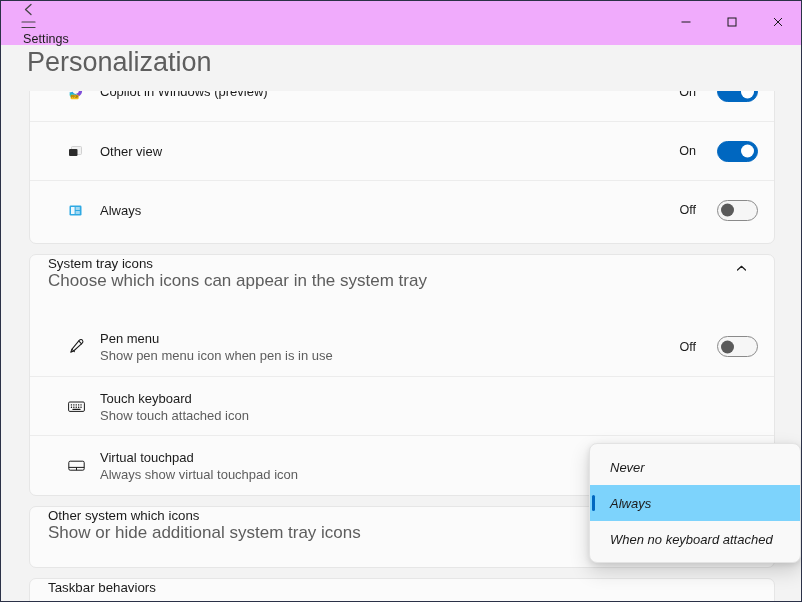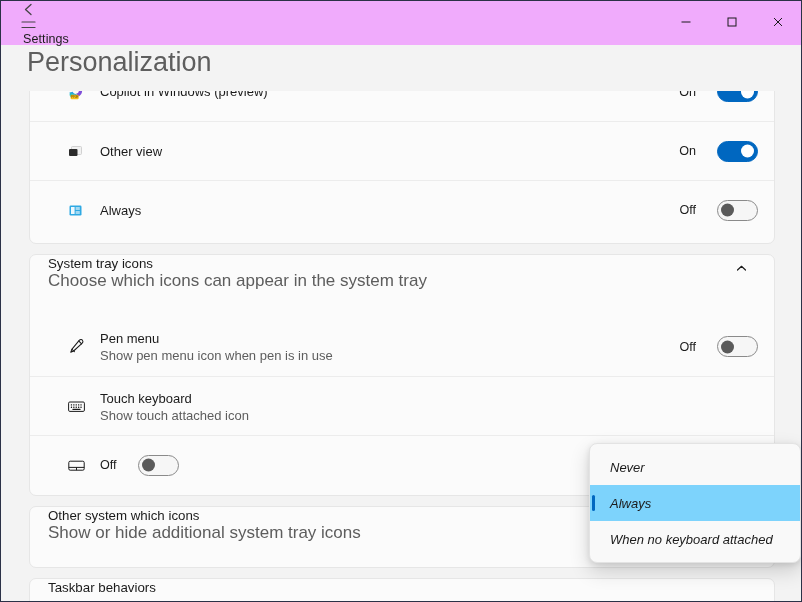--- a/index.html
+++ b/index.html
@@ -449,20 +449,24 @@
       </div>
 
       <div class="row">
         <span class="ico">
           <svg width="21" height="21" viewBox="0 0 21 21" fill="none" stroke="#1b1b1b" stroke-width="1">
             <rect x="2.8" y="6.2" width="15.4" height="9" rx="1.4"></rect>
             <path d="M2.8 12.4 H18.2"></path>
             <path d="M10.5 12.4 V15.2"></path>
           </svg>
         </span>
+        <div class="labels">
+          <div class="ttl">Virtual touchpad</div>
+          <div class="sub">Always show virtual touchpad icon</div>
+        </div>
         <div class="right">
           <span class="state">Off</span>
           <span class="toggle off">
               <span class="knob"></span>
             </span>
         </div>
       </div>
     </div>
 
     <div class="card" style="top:415px; height:62px;">

